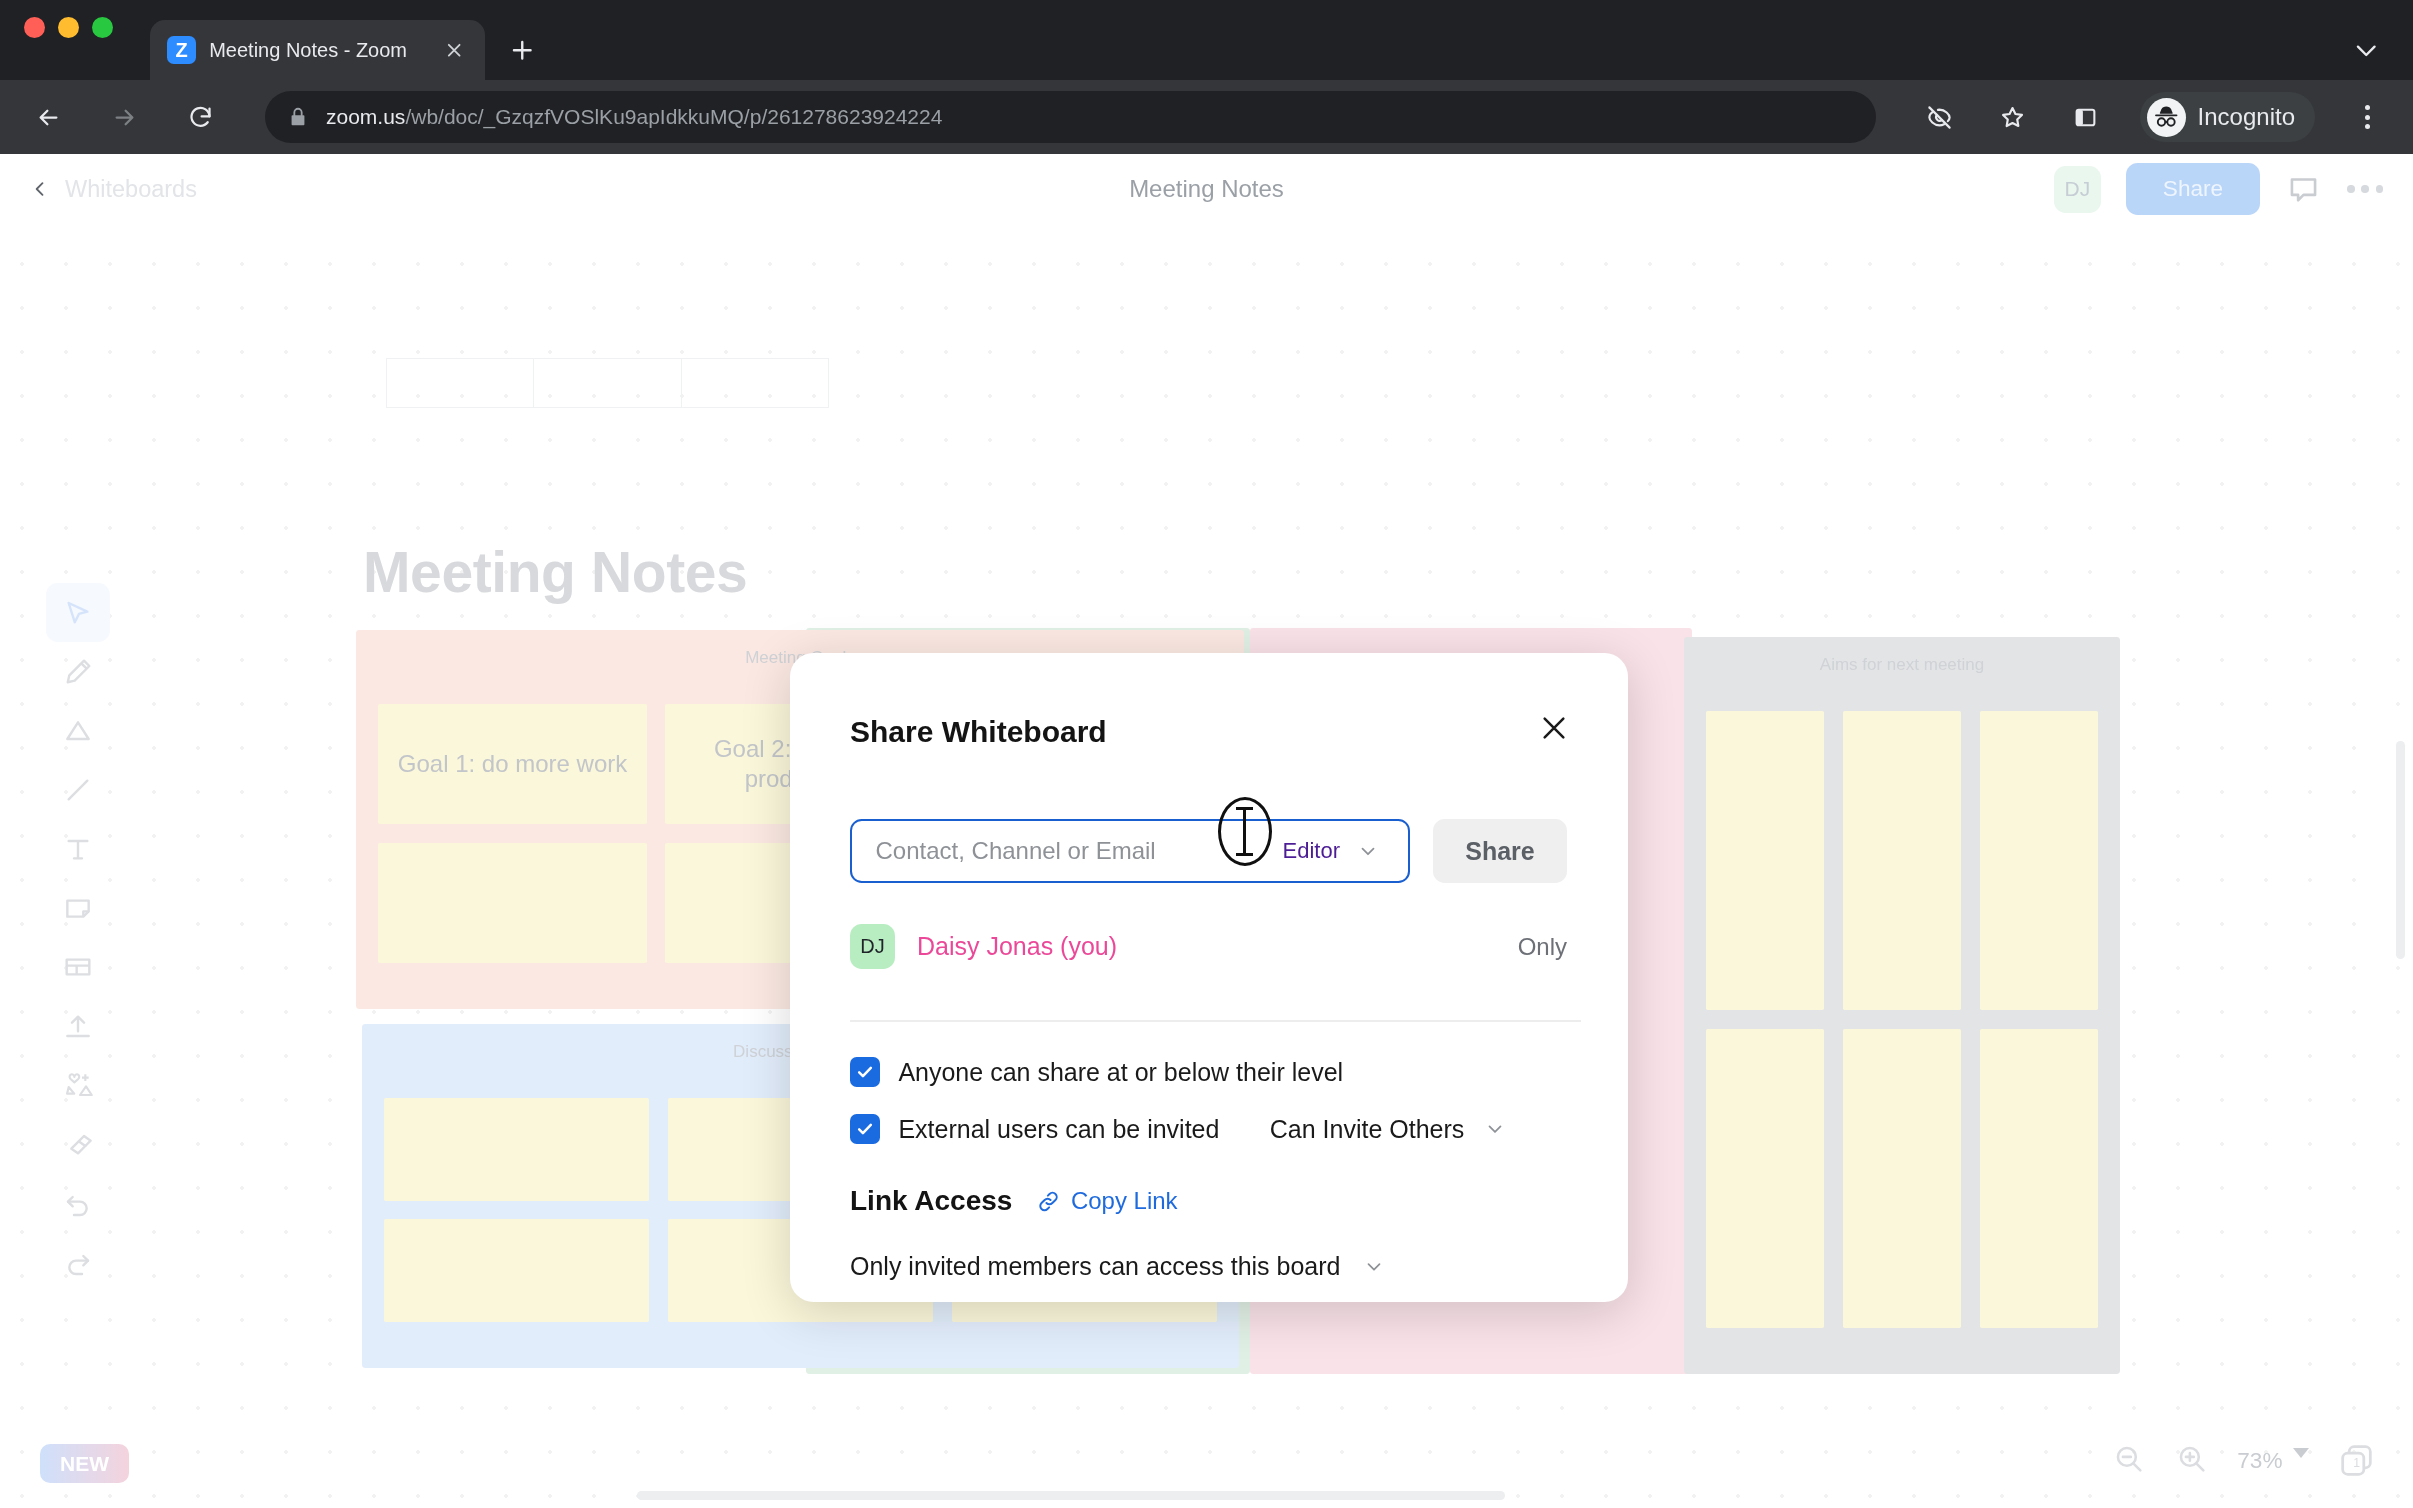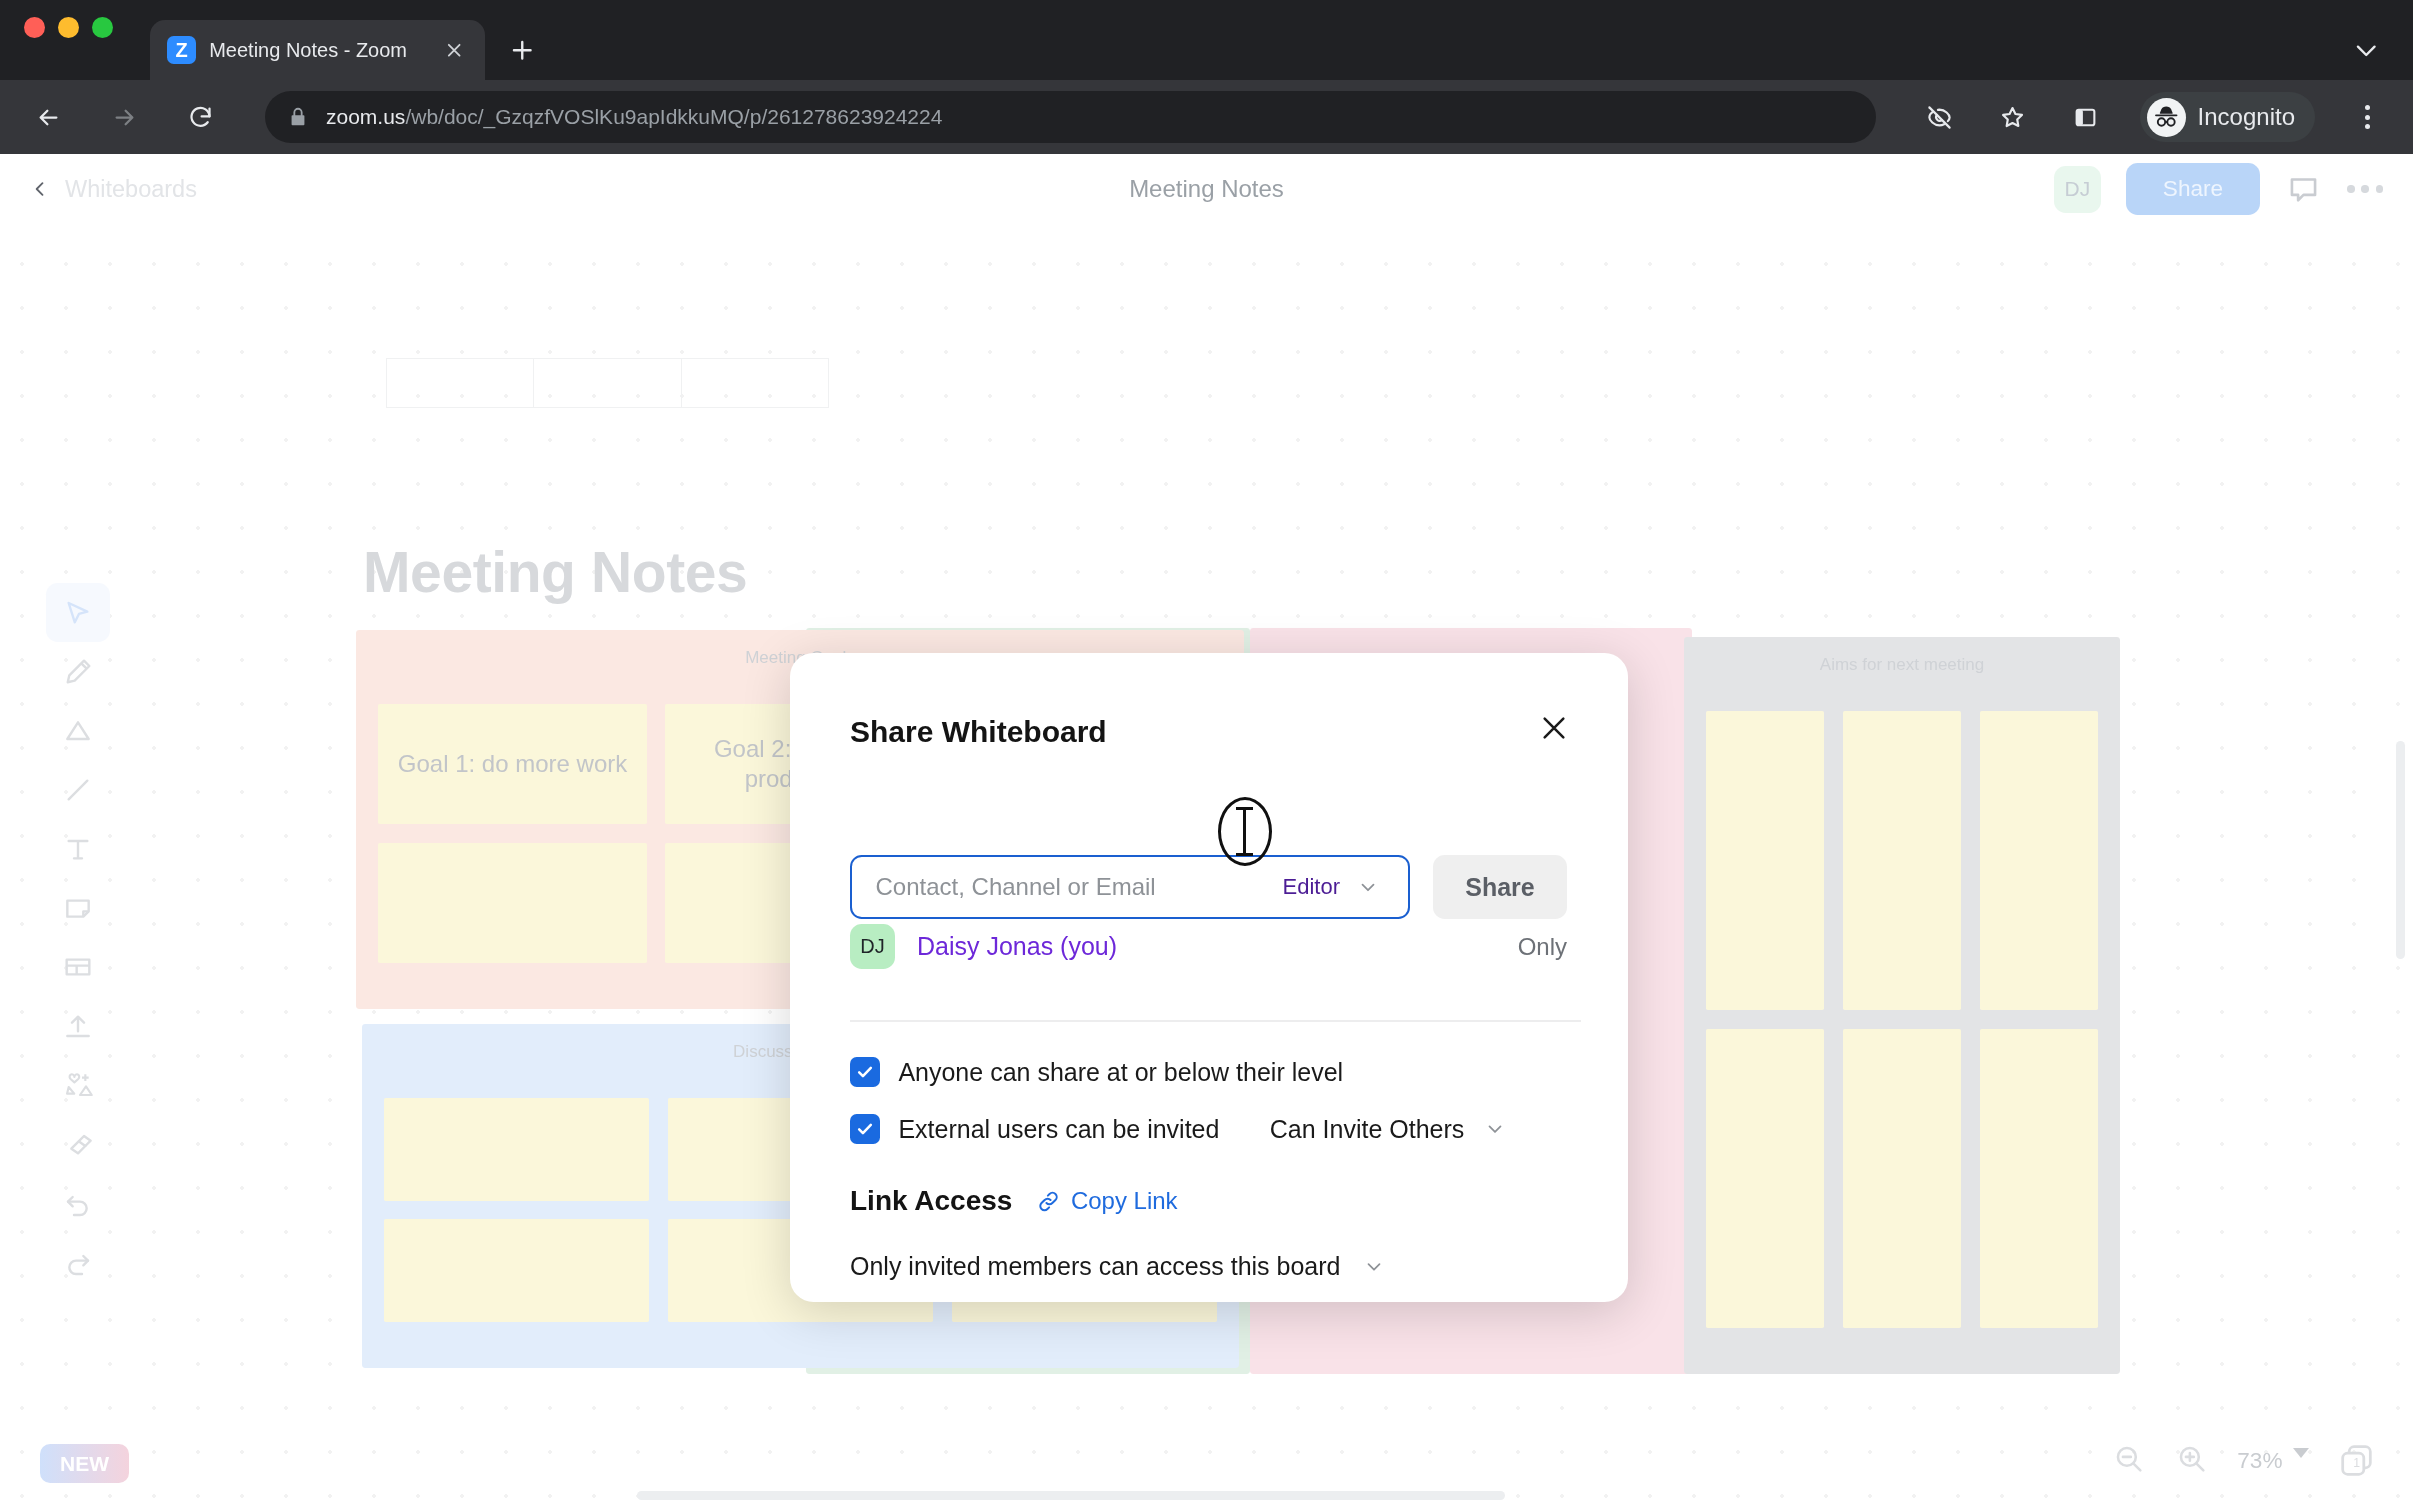--- a/index.html
+++ b/index.html
@@ -220,21 +220,21 @@
     position: absolute; left: 60px; top: 62px;
     font-size: 30px; font-weight: bold; color: #141414;
   }
   .modal-close {
     position: absolute; right: 52px; top: 52px; width: 45px; height: 45px;
     display: flex; align-items: center; justify-content: center; color: #1a1a1a;
   }
 
   .invite-row {
     position: absolute; left: 60px; top: 166px; width: 717px; height: 64px;
-    display: flex; align-items: center; gap: 23.5px; margin-top: 36px;
+    display: flex; align-items: center; gap: 23.5px;
   }
   .invite-field {
     flex: 1 1 auto; height: 64px; border: 2.5px solid #1a5fd0; border-radius: 11.7px;
     display: flex; align-items: center; padding: 0 23.5px; gap: 13.4px; background: #fff;
   }
   .invite-placeholder { font-size: 24px; color: #8e9297; flex: 1 1 auto; }
   .role-select { display: flex; align-items: center; gap: 17px; padding-right: 5px; }
   .role-label { font-size: 22px; color: #4c1d95; }
   .chev-sm { color: #8e9297; width: 22px; height: 13.4px; display:flex; align-items:center; }
   .share-submit {
@@ -245,21 +245,21 @@
 
   .member-row {
     position: absolute; left: 60px; top: 266px; width: 717px; height: 55px;
     display: flex; align-items: center; gap: 22px;
   }
   .member-av {
     width: 45px; height: 45px; border-radius: 11.7px; background: #b8edc2;
     color: #1f2428; font-size: 20px; font-weight: 500;
     display: flex; align-items: center; justify-content: center; flex:0 0 auto;
   }
-  .member-name { font-size: 25px; color: #6d28d9; }
+  .member-name { font-size: 25px; color: #ec4899; }
   .member-role { margin-left: auto; font-size: 24px; color: #6d7177; }
 
   .divider {
     position: absolute; left: 60px; top: 367px; width: 731px; height: 1.7px; background: #ededee;
   }
 
   .check-row {
     position: absolute; left: 60px; display: flex; align-items: center; gap: 18.4px;
   }
   .check-row.r1 { top: 404px; }

